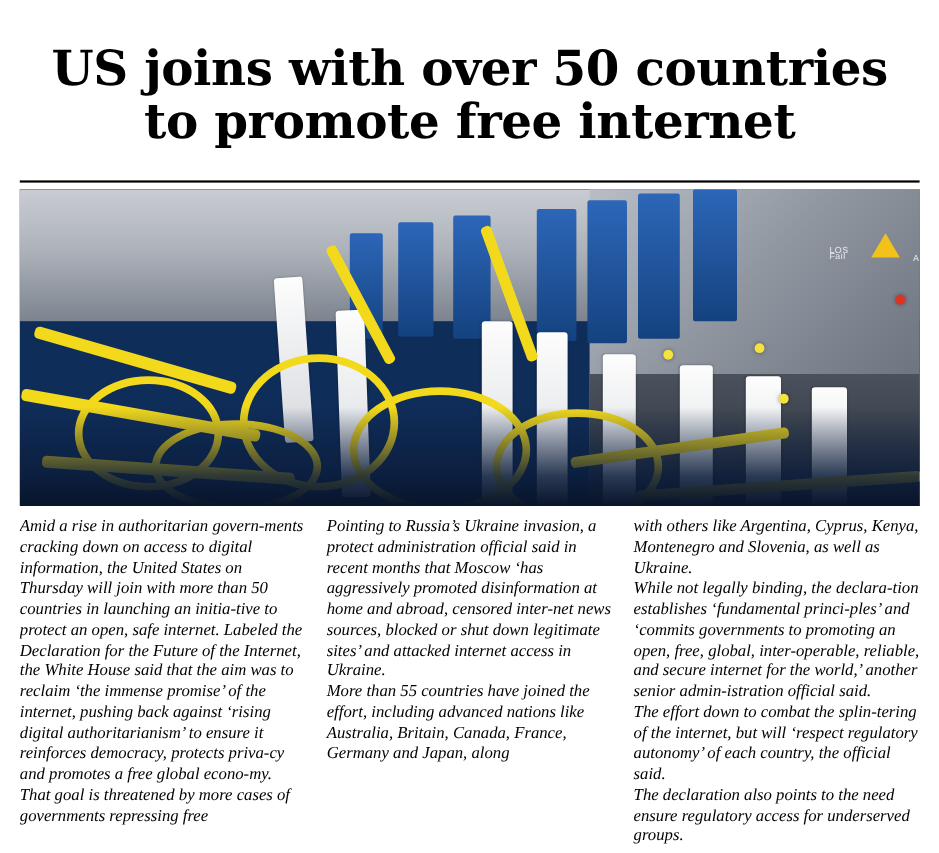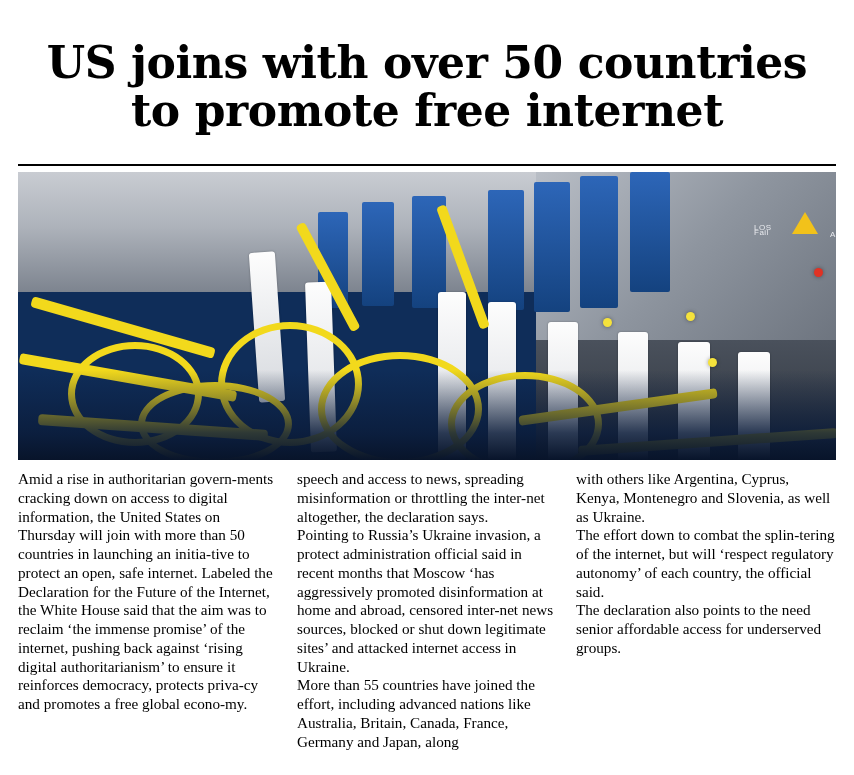--- a/index.html
+++ b/index.html
@@ -136,20 +136,21 @@
   .col {
     flex: 1 1 0;
     font-family: "Liberation Serif", serif;
     font-size: 15.2px;
     line-height: 1.235;
     text-align: left;
     hyphens: manual;
   }
   .col p {
     margin: 0;
+    font-style: italic;
   }
 </style>
 </head>
 <body>
 
 <div class="page">
 
   <h1 class="headline">
     <span class="line">US joins with over 50 countries</span>
     <span class="line">to promote free internet</span>
@@ -202,26 +203,27 @@
       <div class="hw-label" style="left:736px;top:56px;text-align:right;">Fail</div>
       <div class="hw-label" style="left:812px;top:58px;">Act</div>
 
       <div class="dark-bottom"></div>
     </div>
   </div>
 
   <div class="columns">
     <div class="col">
       <p>Amid a rise in authoritarian govern-ments cracking down on access to digital information, the United States on Thursday will join with more than 50 countries in launching an initia-tive to protect an open, safe internet. Labeled the Declaration for the Future of the Internet, the White House said that the aim was to reclaim ‘the immense promise’ of the internet, pushing back against ‘rising digital authoritarianism’ to ensure it reinforces democracy, protects priva-cy and promotes a free global econo-my.</p>
+      <p>That goal is threatened by more cases of governments repressing free</p>
     </div>
     <div class="col">
-      <p>speech and access to news, spreading misinformation or throttling the inter-net altogether, the declaration says.</p>
       <p>Pointing to Russia’s Ukraine invasion, a protect administration official said in recent months that Moscow ‘has aggressively promoted disinformation at home and abroad, censored inter-net news sources, blocked or shut down legitimate sites’ and attacked internet access in Ukraine.</p>
       <p>More than 55 countries have joined the effort, including advanced nations like Australia, Britain, Canada, France, Germany and Japan, along</p>
     </div>
     <div class="col">
       <p>with others like Argentina, Cyprus, Kenya, Montenegro and Slovenia, as well as Ukraine.</p>
+      <p>While not legally binding, the declara-tion establishes ‘fundamental princi-ples’ and ‘commits governments to promoting an open, free, global, inter-operable, reliable, and secure internet for the world,’ another senior admin-istration official said.</p>
       <p>The effort down to combat the splin-tering of the internet, but will ‘respect regulatory autonomy’ of each country, the official said.</p>
-      <p>The declaration also points to the need senior affordable access for underserved groups.</p>
+      <p>The declaration also points to the need ensure regulatory access for underserved groups.</p>
     </div>
   </div>
 
 </div>
 
 </body></html>

